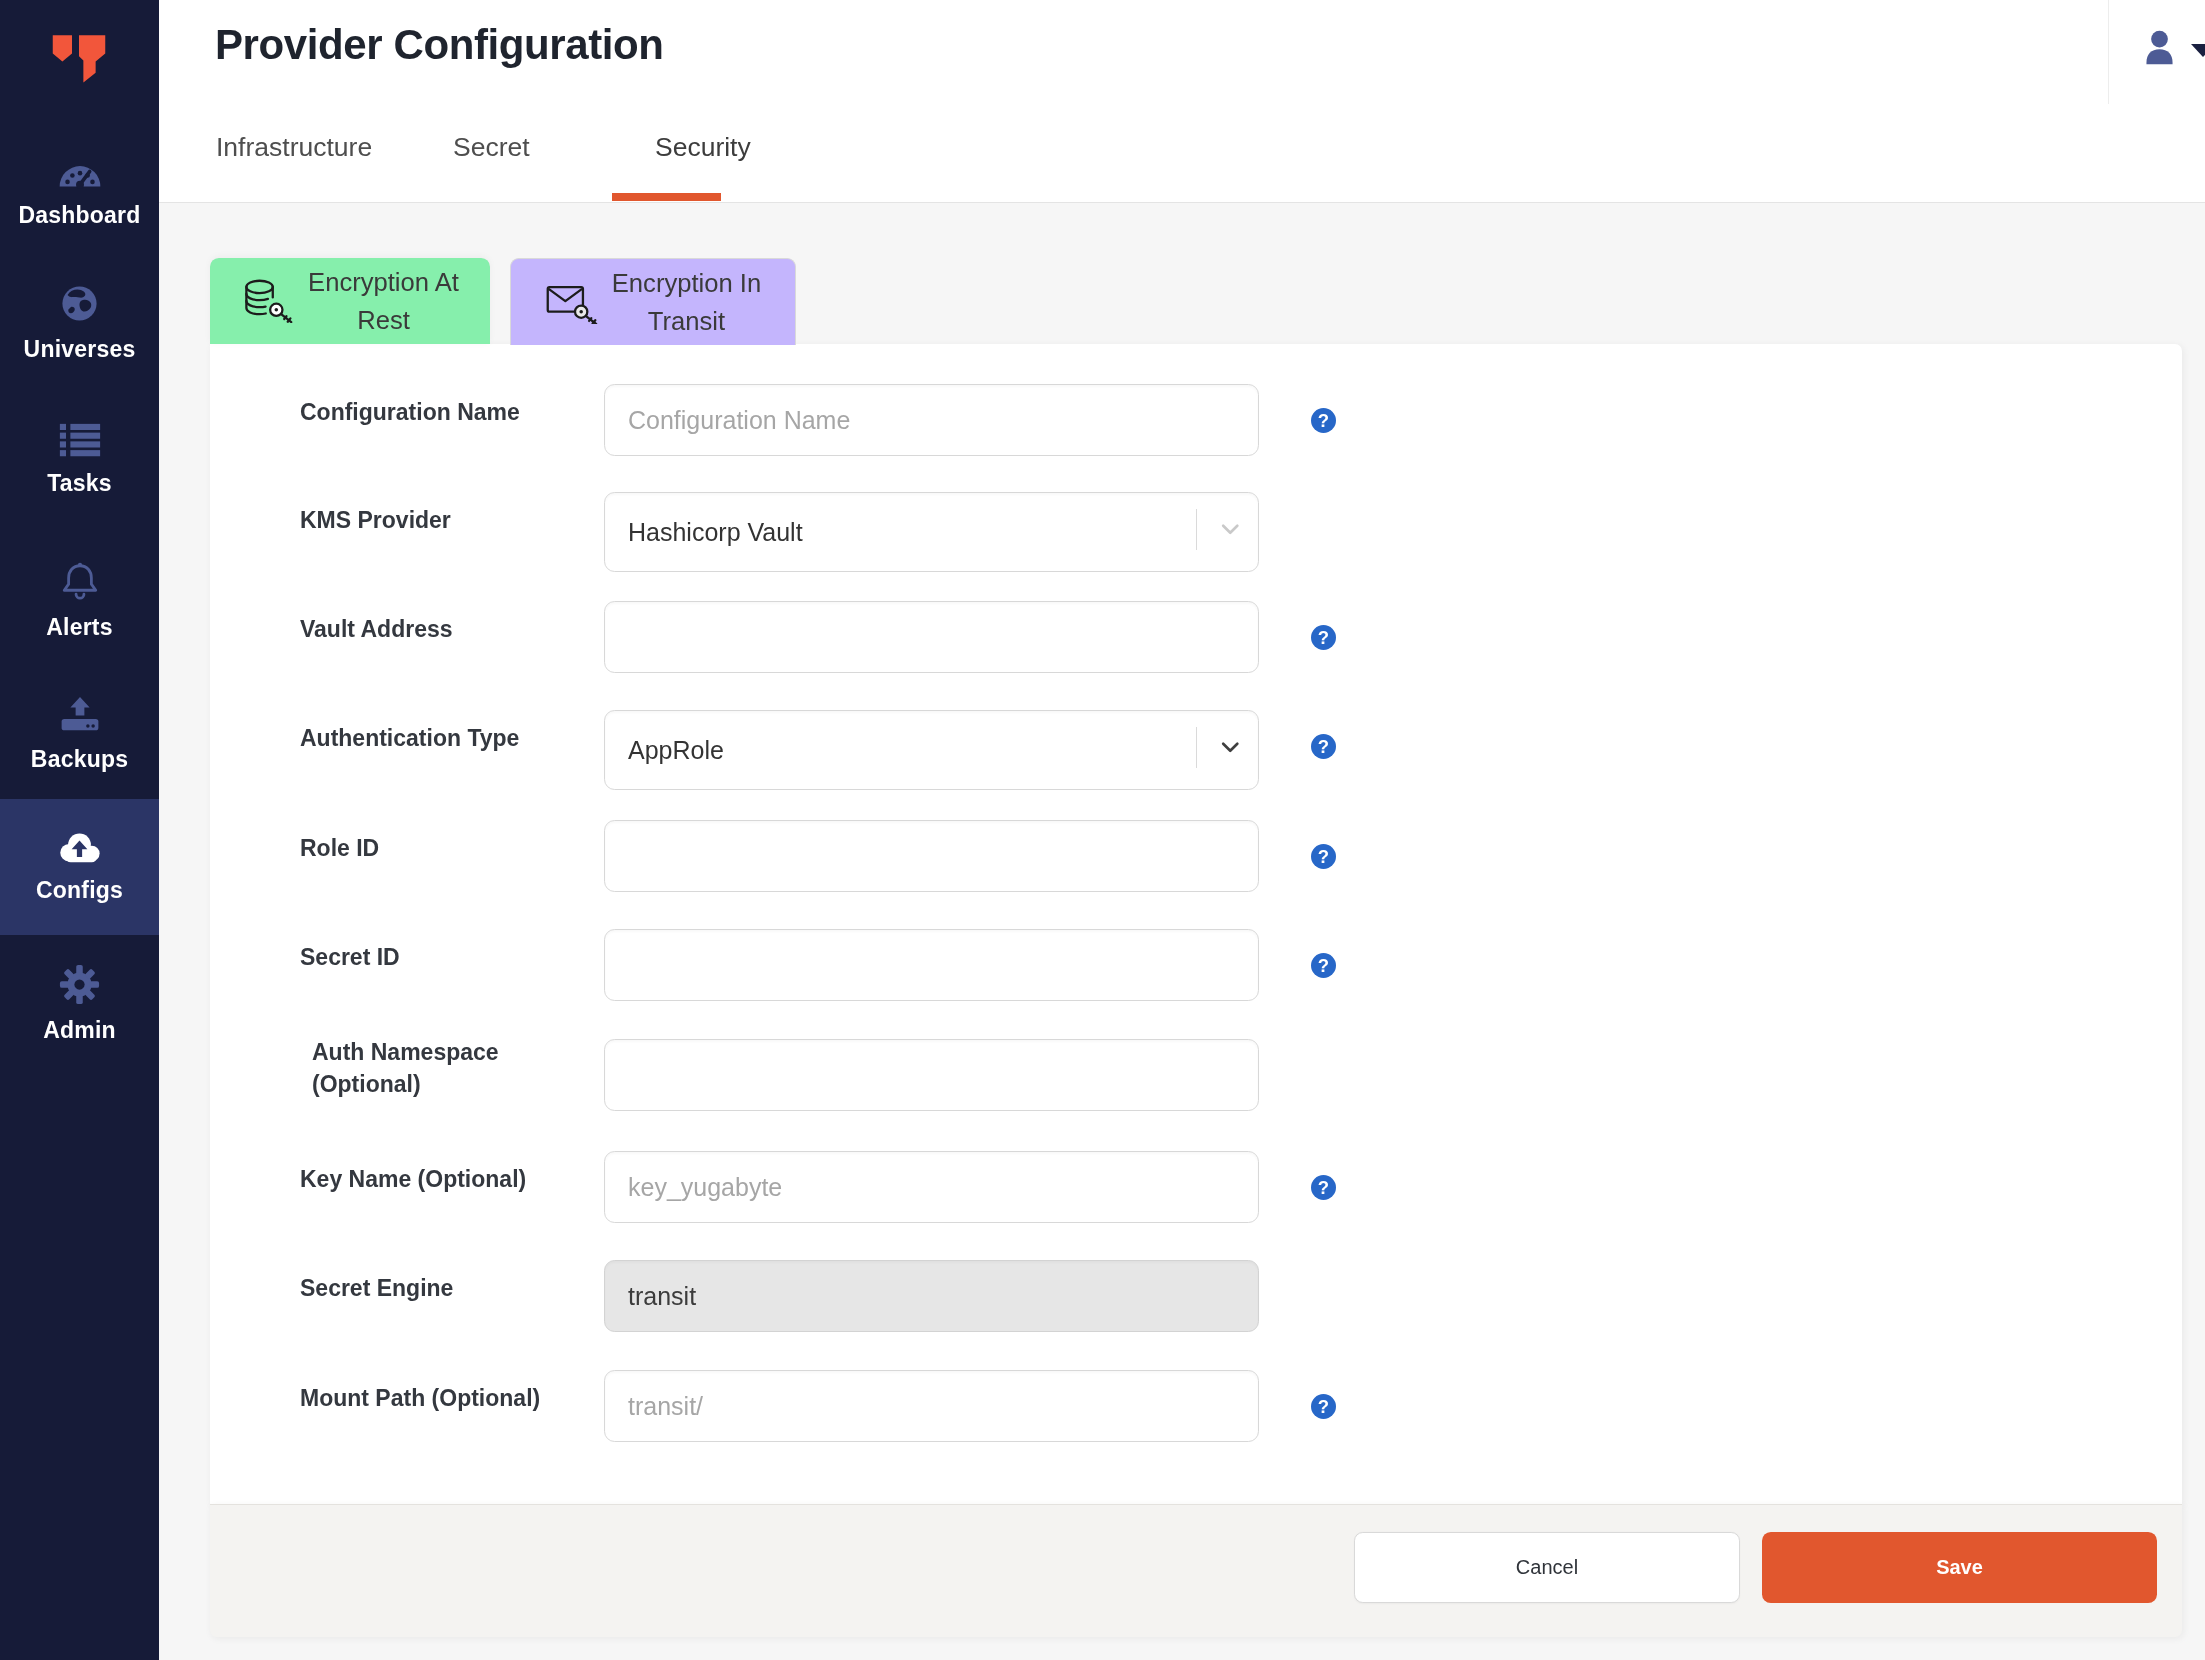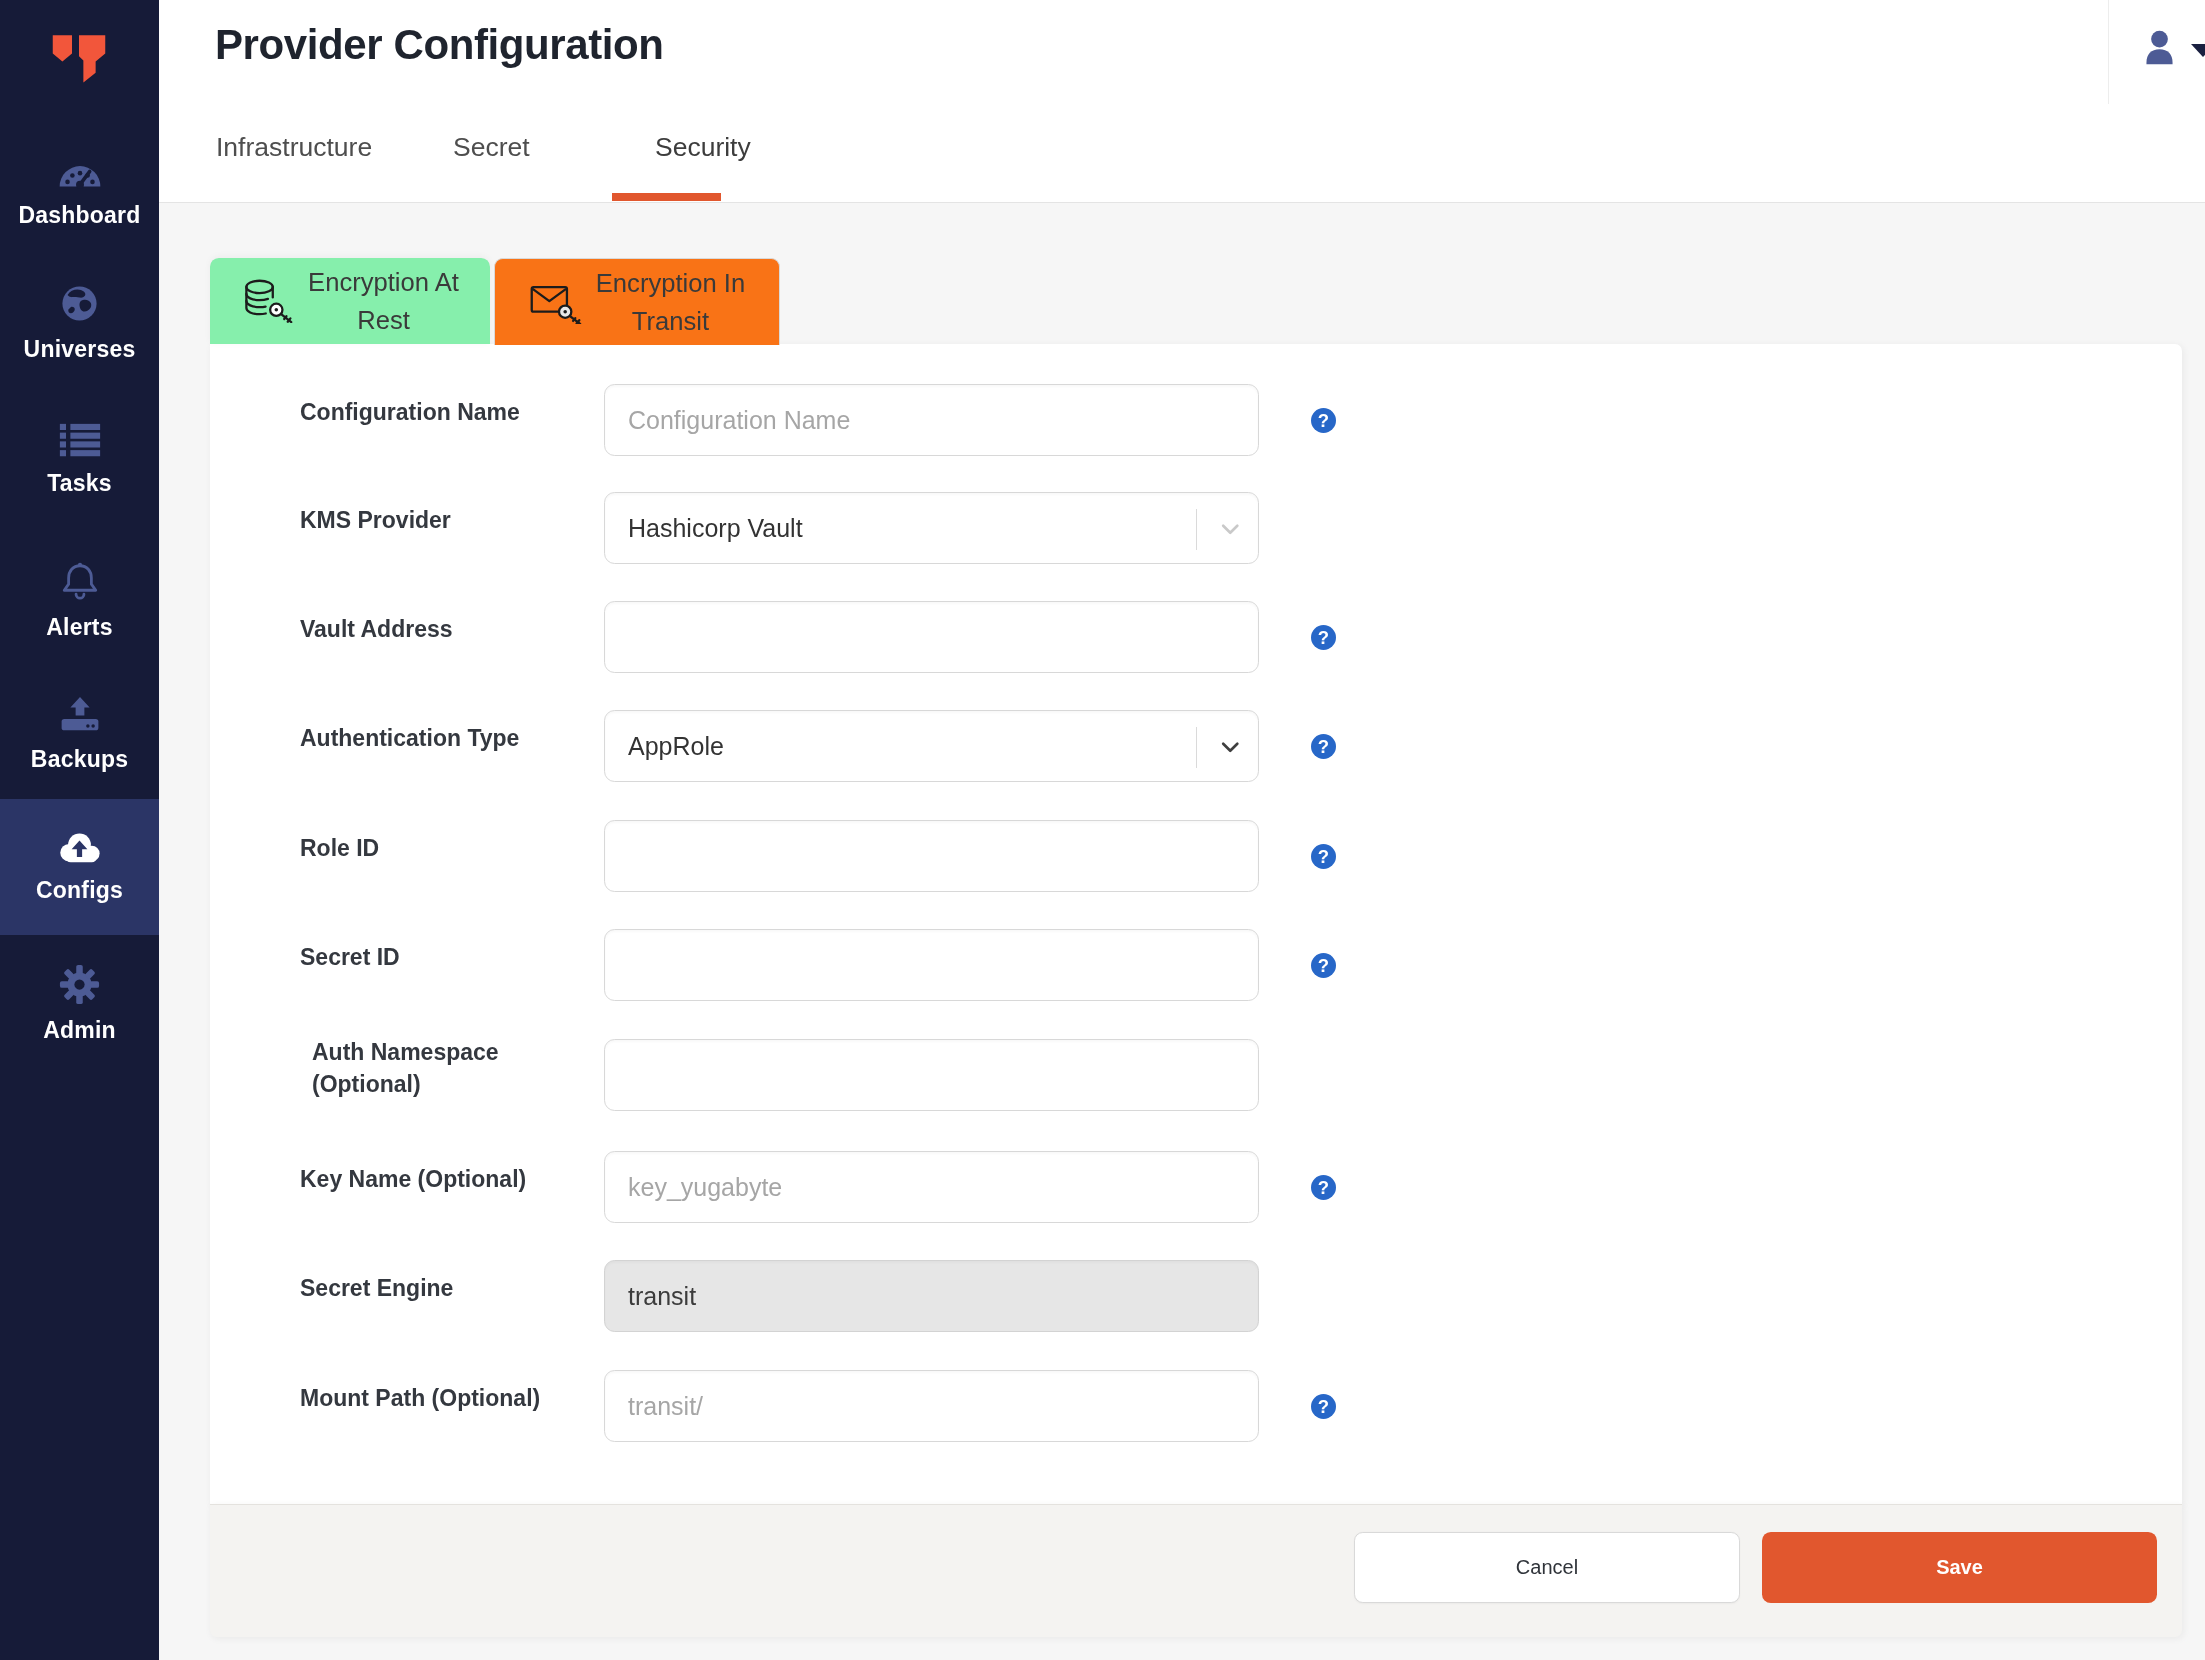--- a/index.html
+++ b/index.html
@@ -25,38 +25,38 @@
   .user-divider{position:absolute;left:1949px;top:0;width:0.9px;height:104px;background:#ededed;}
   .user-menu{position:absolute;left:1976px;top:25px;width:79px;height:53px;cursor:pointer;}
   .user-menu svg{position:absolute;left:3.5px;top:1.8px;}
   .caret-down{position:absolute;left:56px;top:19.4px;width:0;height:0;
     border-left:12.4px solid transparent;border-right:12.4px solid transparent;
     border-top:13.2px solid #1a2040;}
   
   .subtab{position:absolute;top:258px;height:86px;border-radius:8.8px 8.8px 0 0;display:flex;align-items:center;justify-content:center;gap:14px;cursor:pointer;z-index:4;}
   .subtab .st-text{font-size:25.6px;color:#3a3a3a;text-align:center;line-height:1.5;}
   .subtab.active{left:210px;width:280px;background:#86efac;box-shadow:0 -1.8px 7px rgba(0,0,0,.04);}
-  .subtab.inactive{left:494px;width:284px;background:#f97316;border:0.9px solid #d9d9d9;border-bottom:none;}
+  .subtab.inactive{left:510px;width:284px;background:#c4b5fd;border:0.9px solid #d9d9d9;border-bottom:none;}
   .subtab svg{flex:0 0 auto;}
   .keyfill-active{fill:#ffffff;}
   .keyfill-inactive{fill:#e9e9e9;}
   
   .card-body{position:absolute;left:210px;top:344px;width:1972px;height:1160px;background:#ffffff;border-radius:0 7px 0 0;box-shadow:1.8px 1.8px 7px rgba(0,0,0,.05);z-index:1;}
   .card-footer{position:absolute;left:210px;top:1504px;width:1972px;height:132px;background:var(--footer-bg,#f4f3f1);border-top:0.9px solid #e4e2de;border-radius:0 0 7px 7px;box-shadow:1.8px 1.8px 7px rgba(0,0,0,.05);z-index:1;}
   
   .form-row{position:absolute;left:0;width:2206px;height:79px;z-index:2;}
   .flabel{position:absolute;left:300px;top:12.4px;width:304px;font-size:23px;font-weight:700;color:#34383f;line-height:32px;}
   .flabel.two-line{top:-3.5px;margin-left:12px;}
   .finput{position:absolute;left:604px;top:0;width:655px;height:72px;box-sizing:border-box;
     border:0.9px solid #d8d8d8;border-radius:10.6px;background:#fff;padding:0 23px;
     font-family:"Liberation Sans",sans-serif;font-size:25px;color:#333;outline:none;
     box-shadow:inset 0 1.8px 2.6px rgba(0,0,0,.03);}
   .finput::placeholder{color:#a6a6a6;}
   .finput.disabled{background:#e6e6e6;border-color:#d3d3d3;color:#3c3c3c;}
-  .fselect{position:absolute;left:604px;top:0;width:655px;height:72px;box-sizing:border-box;
+  .fselect{position:absolute;left:604px;top:0;width:655px;height:80px;box-sizing:border-box;
     border:0.9px solid #d8d8d8;border-radius:10.6px;background:#fff;display:flex;align-items:center;
     padding:0 23px;cursor:pointer;box-shadow:inset 0 1.8px 2.6px rgba(0,0,0,.03);}
   .sel-value{font-size:25px;color:#333;}
   .sel-divider{position:absolute;left:591px;top:16px;width:0.9px;height:41px;background:#dadada;}
   .fselect svg{position:absolute;left:612px;top:23px;}
   .help{position:absolute;left:1311px;width:25px;height:25px;border-radius:50%;
     background:var(--help-blue,#2767c8);color:#fff;font-size:18.5px;font-weight:700;
     display:flex;align-items:center;justify-content:center;cursor:pointer;}
   
   .btn{position:absolute;top:1532px;height:71px;border-radius:8.8px;display:flex;align-items:center;justify-content:center;font-size:20px;cursor:pointer;z-index:2;box-sizing:border-box;}

